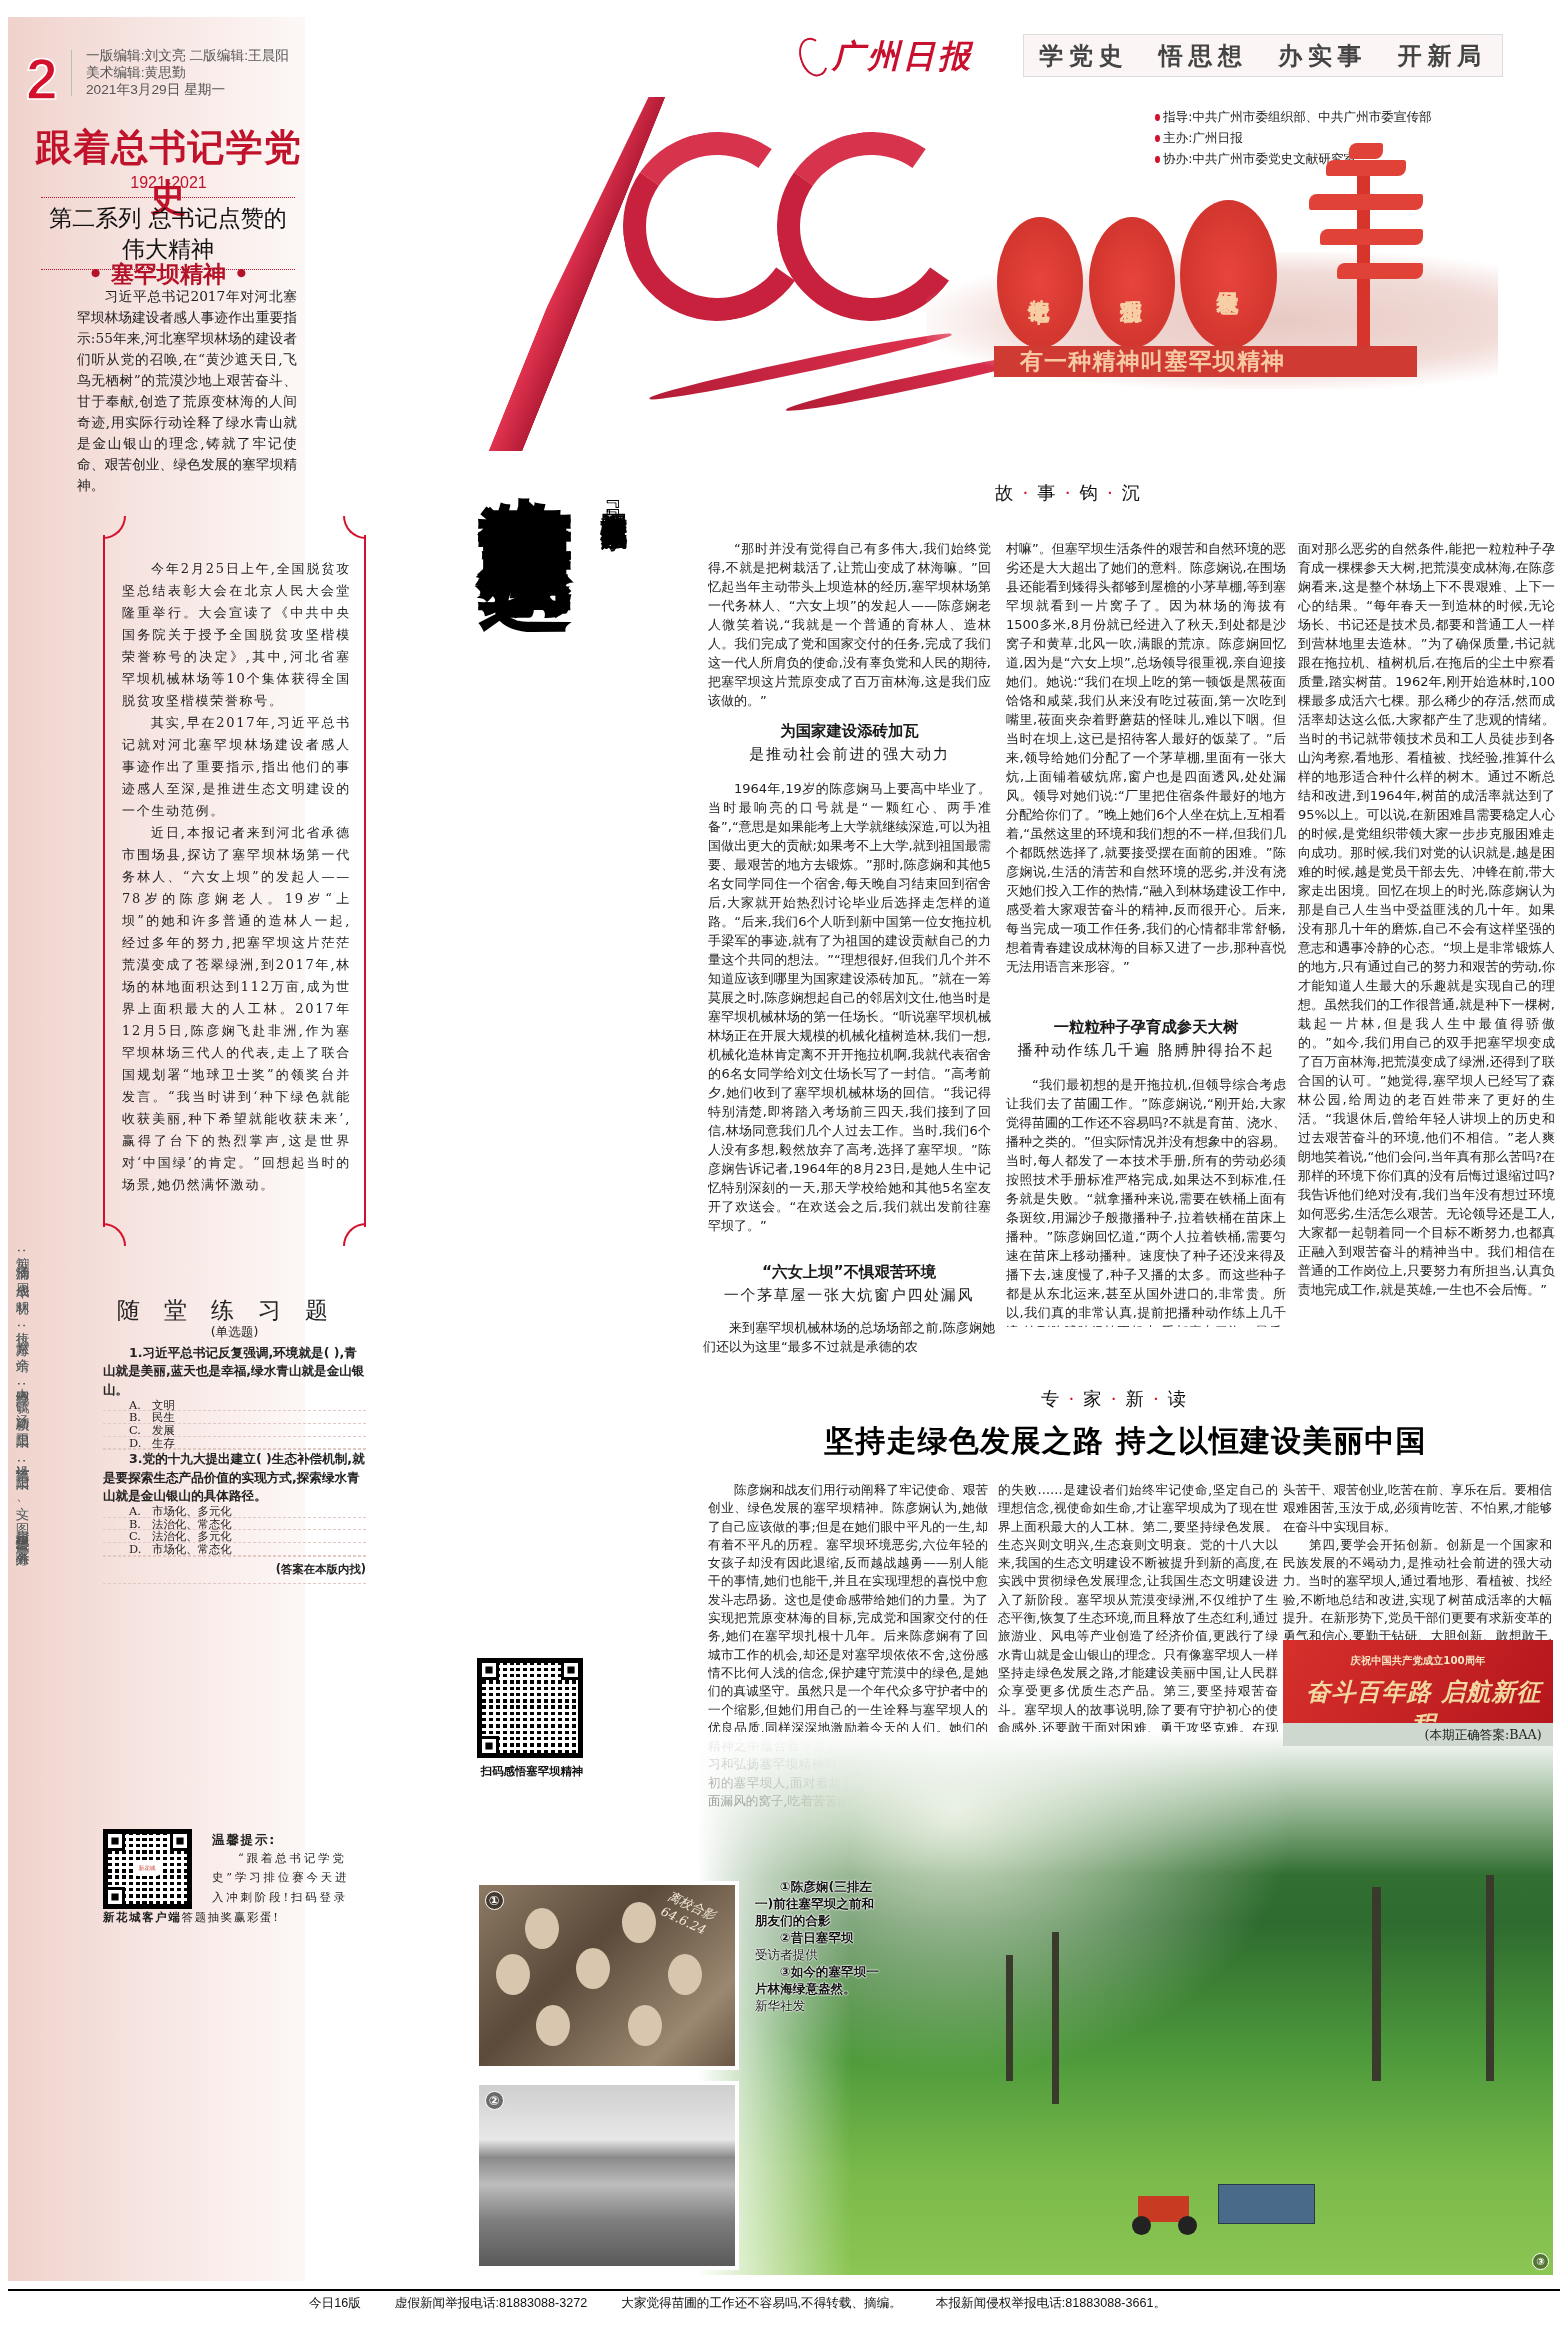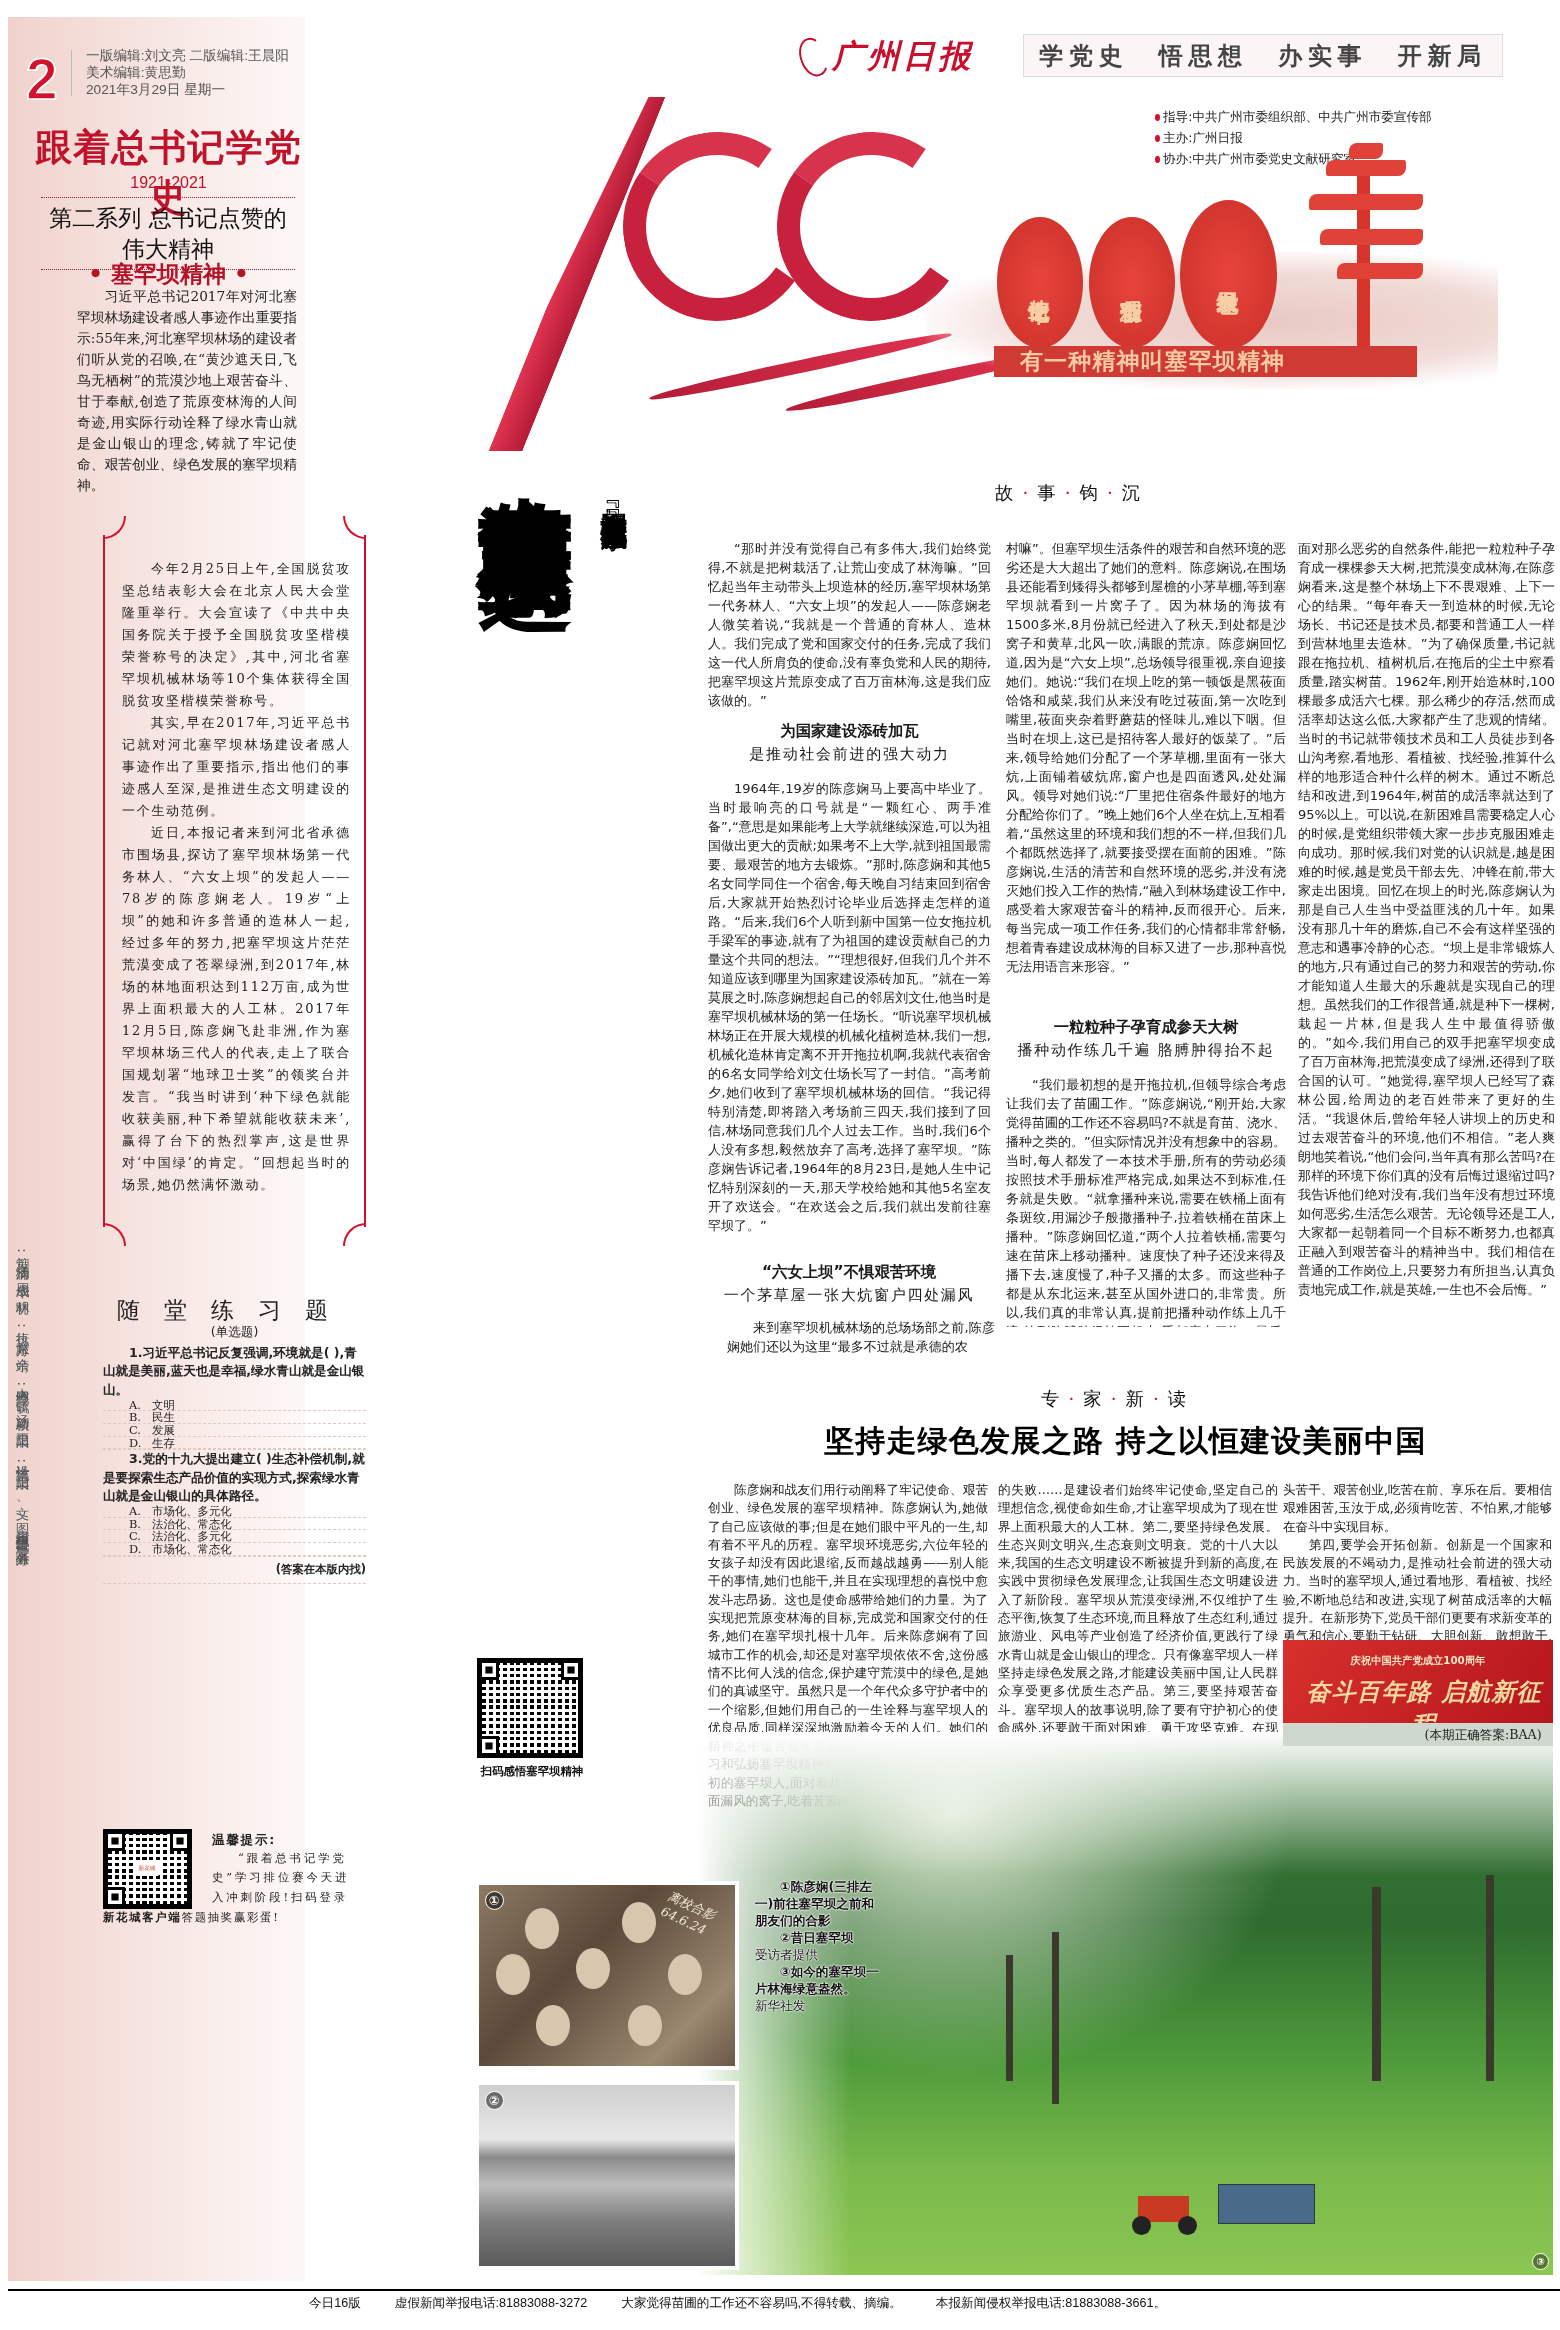--- a/index.html
+++ b/index.html
@@ -264,21 +264,21 @@
   <div style="height:69px"></div>
   <p>1964年,19岁的陈彦娴马上要高中毕业了。当时最响亮的口号就是“一颗红心、两手准备”,“意思是如果能考上大学就继续深造,可以为祖国做出更大的贡献;如果考不上大学,就到祖国最需要、最艰苦的地方去锻炼。”那时,陈彦娴和其他5名女同学同住一个宿舍,每天晚自习结束回到宿舍后,大家就开始热烈讨论毕业后选择走怎样的道路。“后来,我们6个人听到新中国第一位女拖拉机手梁军的事迹,就有了为祖国的建设贡献自己的力量这个共同的想法。”“理想很好,但我们几个并不知道应该到哪里为国家建设添砖加瓦。”就在一筹莫展之时,陈彦娴想起自己的邻居刘文仕,他当时是塞罕坝机械林场的第一任场长。“听说塞罕坝机械林场正在开展大规模的机械化植树造林,我们一想,机械化造林肯定离不开开拖拉机啊,我就代表宿舍的6名女同学给刘文仕场长写了一封信。”高考前夕,她们收到了塞罕坝机械林场的回信。“我记得特别清楚,即将踏入考场前三四天,我们接到了回信,林场同意我们几个人过去工作。当时,我们6个人没有多想,毅然放弃了高考,选择了塞罕坝。”陈彦娴告诉记者,1964年的8月23日,是她人生中记忆特别深刻的一天,那天学校给她和其他5名室友开了欢送会。“在欢送会之后,我们就出发前往塞罕坝了。”</p>
 </div>
 <div class="sh-abs sh1">
   <div class="subhead">为国家建设添砖加瓦</div>
   <div class="subhead2">是推动社会前进的强大动力</div>
 </div>
 <div class="sh-abs sh2" style="background:#fff;">
   <div class="subhead">“六女上坝”不惧艰苦环境</div>
   <div class="subhead2">一个茅草屋一张大炕窗户四处漏风</div>
-  <p style="font:13px/19px 'DejaVu Sans',sans-serif;text-align:justify;text-indent:26px;margin-left:24px;">来到塞罕坝机械林场的总场场部之前,陈彦娴她们还以为这里“最多不过就是承德的农</p>
+  <p style="font:13px/19px 'DejaVu Sans',sans-serif;text-align:justify;text-indent:26px;">来到塞罕坝机械林场的总场场部之前,陈彦娴她们还以为这里“最多不过就是承德的农</p>
 </div>
 
 <div class="col c2">
   <p style="text-indent:0">村嘛”。但塞罕坝生活条件的艰苦和自然环境的恶劣还是大大超出了她们的意料。陈彦娴说,在围场县还能看到矮得头都够到屋檐的小茅草棚,等到塞罕坝就看到一片窝子了。因为林场的海拔有1500多米,8月份就已经进入了秋天,到处都是沙窝子和黄草,北风一吹,满眼的荒凉。陈彦娴回忆道,因为是“六女上坝”,总场领导很重视,亲自迎接她们。她说:“我们在坝上吃的第一顿饭是黑莜面饸饹和咸菜,我们从来没有吃过莜面,第一次吃到嘴里,莜面夹杂着野蘑菇的怪味儿,难以下咽。但当时在坝上,这已是招待客人最好的饭菜了。”后来,领导给她们分配了一个茅草棚,里面有一张大炕,上面铺着破炕席,窗户也是四面透风,处处漏风。领导对她们说:“厂里把住宿条件最好的地方分配给你们了。”晚上她们6个人坐在炕上,互相看着,“虽然这里的环境和我们想的不一样,但我们几个都既然选择了,就要接受摆在面前的困难。”陈彦娴说,生活的清苦和自然环境的恶劣,并没有浇灭她们投入工作的热情,“融入到林场建设工作中,感受着大家艰苦奋斗的精神,反而很开心。后来,每当完成一项工作任务,我们的心情都非常舒畅,想着青春建设成林海的目标又进了一步,那种喜悦无法用语言来形容。”</p>
 </div>
 <div class="sh-abs sh3">
   <div class="subhead">一粒粒种子孕育成参天大树</div>
   <div class="subhead2">播种动作练几千遍  胳膊肿得抬不起</div>
 </div>
 <div class="col c2b">

